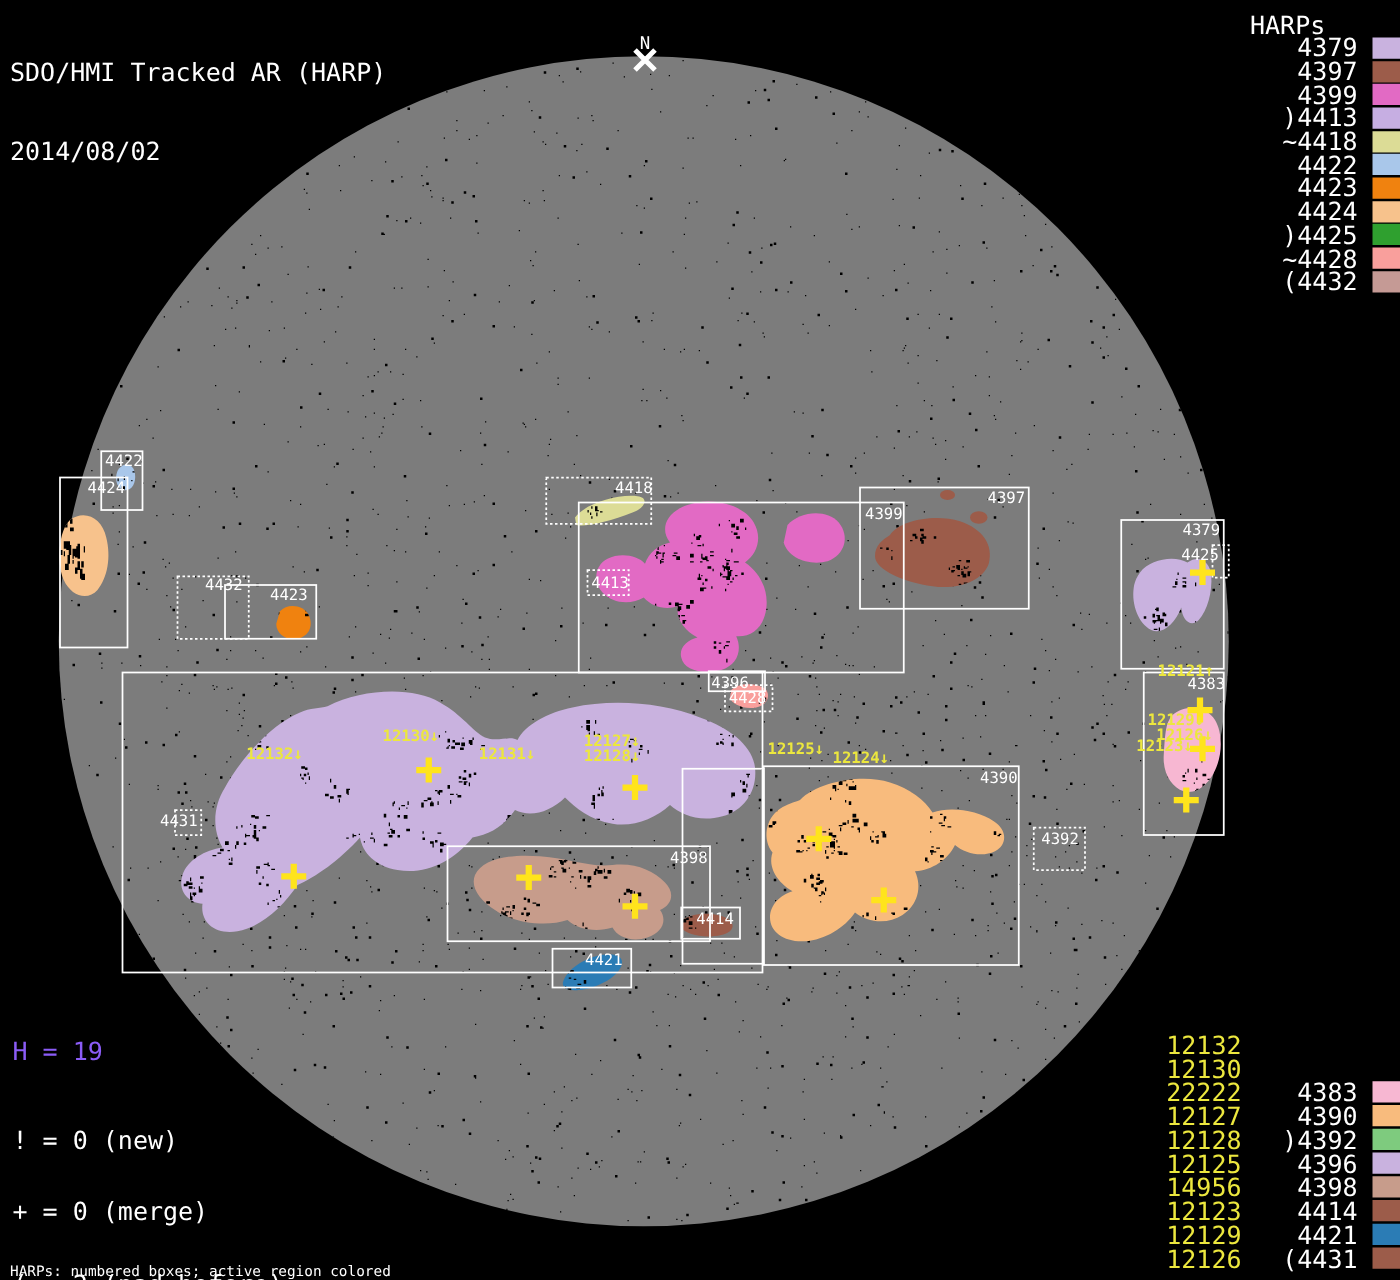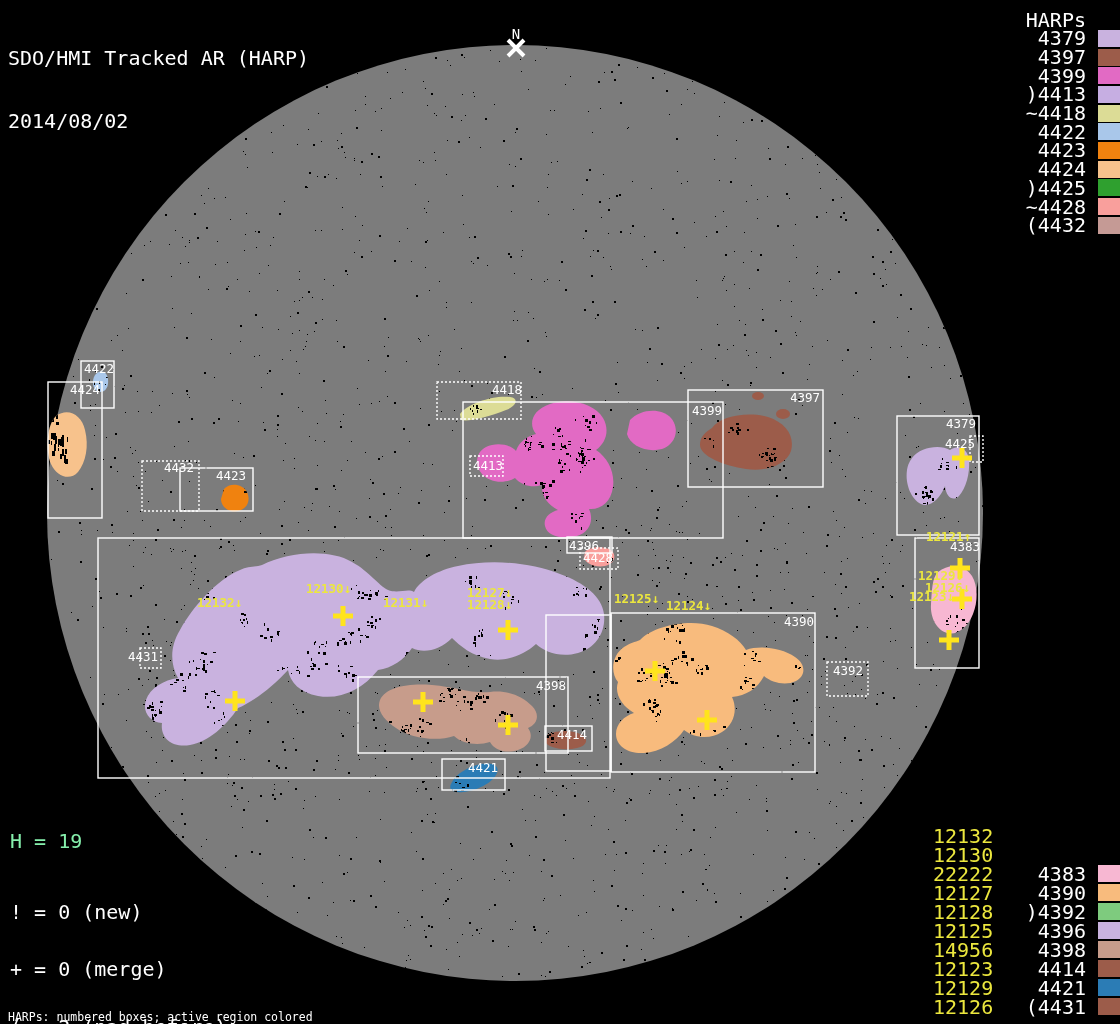--- a/index.html
+++ b/index.html
@@ -2,29 +2,29 @@
 <html><head>
 <meta charset="utf-8">
 <style>
   html,body{margin:0;padding:0;background:#000;}
   #stage{position:relative;width:1120px;height:1024px;background:#000;overflow:hidden;
          font-family:"DejaVu Sans Mono",monospace;}
   #disk-svg{position:absolute;left:0;top:0;}
   .hud{position:absolute;white-space:pre;}
   #title-block{left:8px;top:6px;font-size:20px;line-height:21px;color:#fff;}
   #noaa-block{left:902px;top:9px;font-size:20px;line-height:21px;color:#ece73e;}
-  #harps-heading{left:1000px;top:8px;width:86px;text-align:right;font-size:20px;color:#fff;}
+  #harps-heading{left:1000px;top:8px;width:86px;text-align:left;font-size:20px;color:#fff;}
   .swlist{left:1000px;display:flex;flex-direction:column;}
   #harp-list-top{top:29px;}
   #harp-list-bottom{top:864px;}
   .swrow{display:flex;align-items:center;height:18.7px;}
   #harp-list-bottom .swrow{height:19px;}
   .swlabel{display:inline-block;width:86px;text-align:right;font-size:20px;color:#fff;}
   .swatch{display:inline-block;width:22px;height:17px;margin-left:12px;}
-  #h-count{left:10px;top:829px;font-size:20px;color:#86efac;}
+  #h-count{left:10px;top:829px;font-size:20px;color:#8b5cf6;}
   #legend-lines{left:10px;top:864px;font-size:20px;line-height:19.3px;color:#fff;}
   #notes{left:8px;top:986px;font-size:11.5px;line-height:12.5px;color:#fff;}
   #noaa-list-bottom{left:933px;top:827px;font-size:20px;line-height:19px;color:#ece73e;}
   svg text{font-family:"DejaVu Sans Mono",monospace;}
 </style>
 </head>
 <body>
 
 <div id="stage">
 

